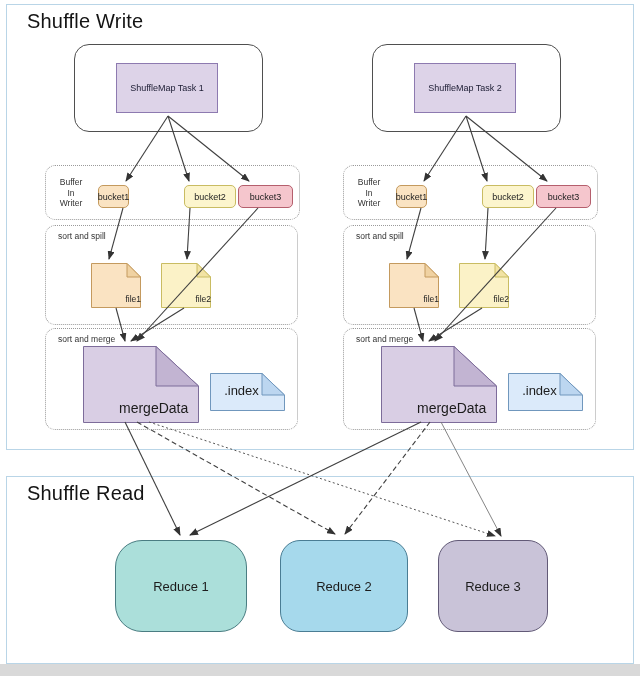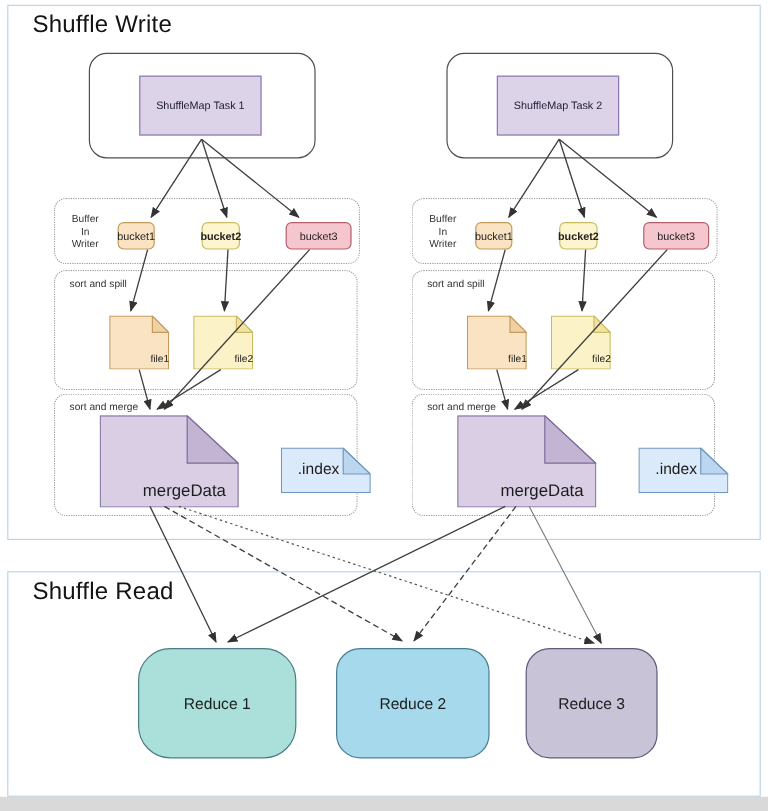--- a/index.html
+++ b/index.html
@@ -18,30 +18,30 @@
     display:flex;align-items:center;justify-content:center;font-size:9px;font-weight:normal;color:#1c1c33;text-align:center;}
   .group{position:absolute;border:1.2px dotted #9a9a9a;border-radius:10px;background:#ffffff;box-sizing:border-box;}
   .group.buffer{left:45px;top:165px;width:255px;height:55px;}
   .group.spill{left:45px;top:225px;width:253px;height:100px;}
   .group.merge{left:45px;top:328px;width:253px;height:102px;}
   .group-label{position:absolute;left:12px;top:5px;font-size:8.5px;color:#333333;}
   .buffer-label{position:absolute;left:2px;top:11px;width:46px;text-align:center;font-size:8.5px;line-height:10.5px;color:#333333;}
   .bucket{position:absolute;top:19px;height:23px;border-radius:5px;border:1px solid;box-sizing:border-box;
     display:flex;align-items:center;justify-content:center;font-size:9px;color:#222222;}
   .bucket.b1{left:52px;width:31px;}
-  .bucket.b2{left:122px;width:32px;font-weight:bold;}
+  .bucket.b2{left:138px;width:52px;}
   .bucket.b3{left:192px;width:55px;}
   .file-icon{position:absolute;width:50px;height:45px;}
   .file-icon.f1{left:45px;top:37px;}
   .file-icon.f2{left:115px;top:37px;}
   .file-icon svg,.merge-icon svg,.index-icon svg{position:absolute;left:0;top:0;display:block;}
   .file-label{position:absolute;left:0;right:0;bottom:4px;text-align:right;font-size:8.5px;color:#222222;}
   .merge-icon{position:absolute;left:37px;top:17px;width:116px;height:77px;}
   .merge-label{position:absolute;left:0;right:14px;bottom:7px;text-align:center;font-size:14px;color:#1c1c1c;margin-left:36px;}
-  .index-icon{position:absolute;left:188px;top:44px;width:75px;height:38px;}
+  .index-icon{position:absolute;left:164px;top:44px;width:75px;height:38px;}
   .index-label{position:absolute;left:0;right:12px;top:10px;text-align:center;font-size:13px;color:#1c1c1c;}
   .reduce{position:absolute;top:540px;height:92px;border:1px solid;border-radius:20px;box-sizing:border-box;
     display:flex;align-items:center;justify-content:center;font-size:13px;color:#1d1d1d;}
   .reduce.r1{left:115px;width:132px;}
   .reduce.r2{left:280px;width:128px;}
   .reduce.r3{left:438px;width:110px;}
   .overlay{position:absolute;left:0;top:0;width:640px;height:676px;z-index:5;pointer-events:none;}
   .footer-band{position:absolute;left:0;top:664px;width:640px;height:12px;}
   .pl{stroke:#3f3f3f;stroke-width:1.1;fill:none;}
   .pl.dash{stroke-dasharray:5 3;}

